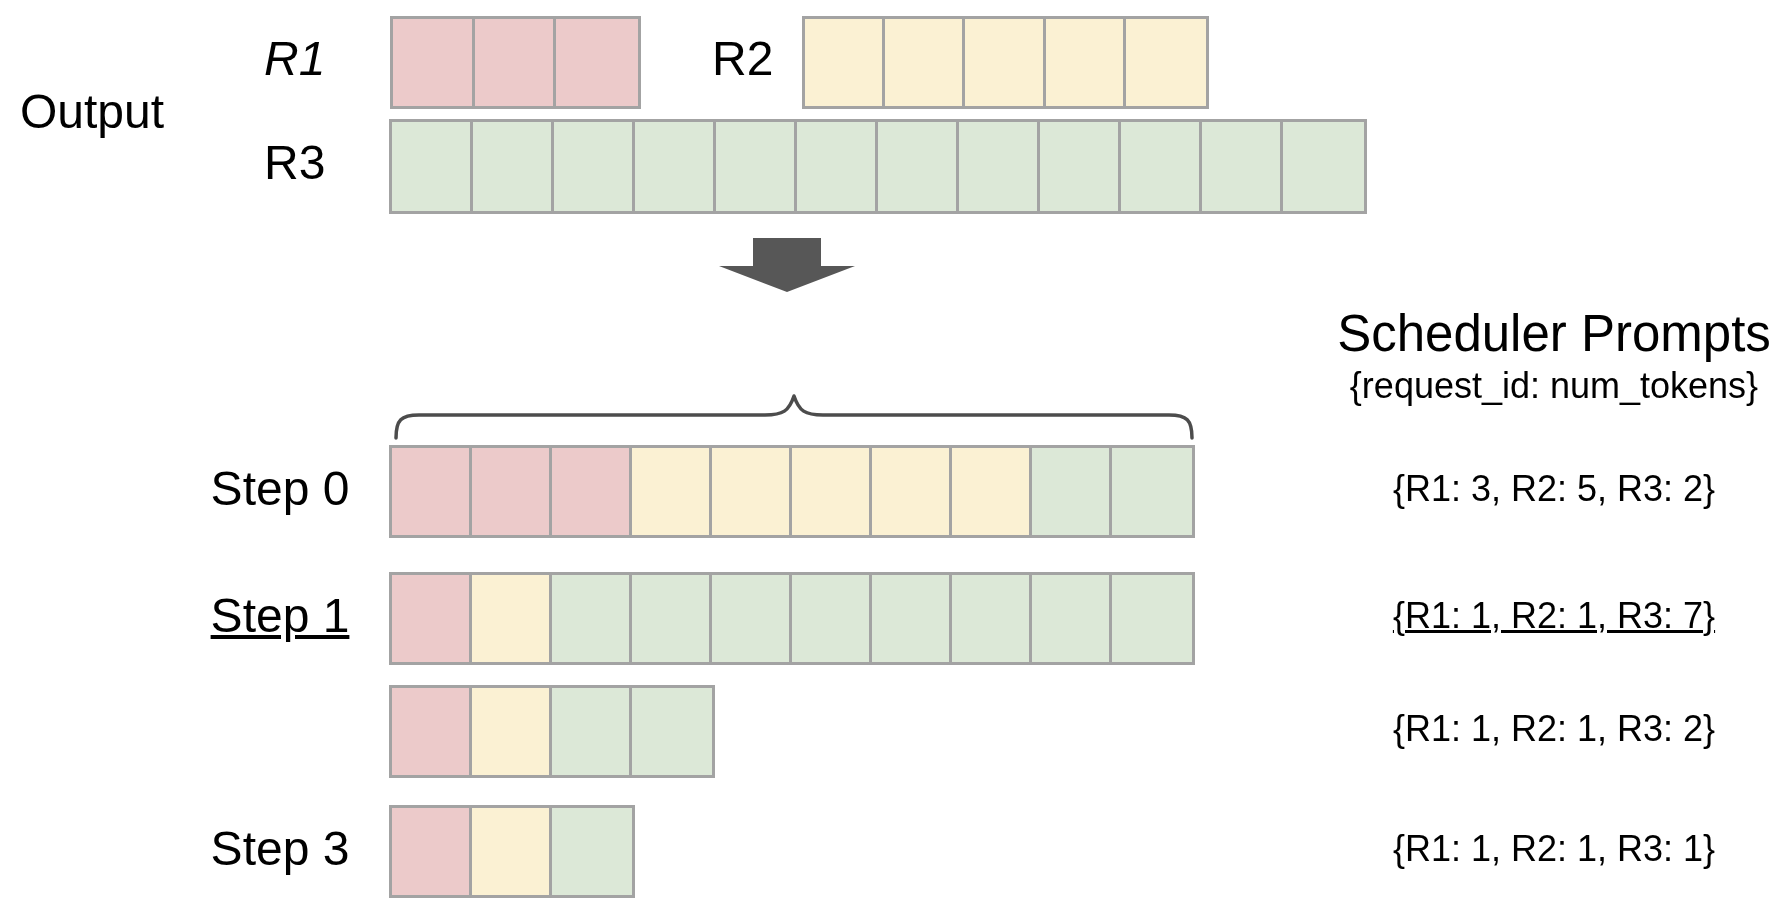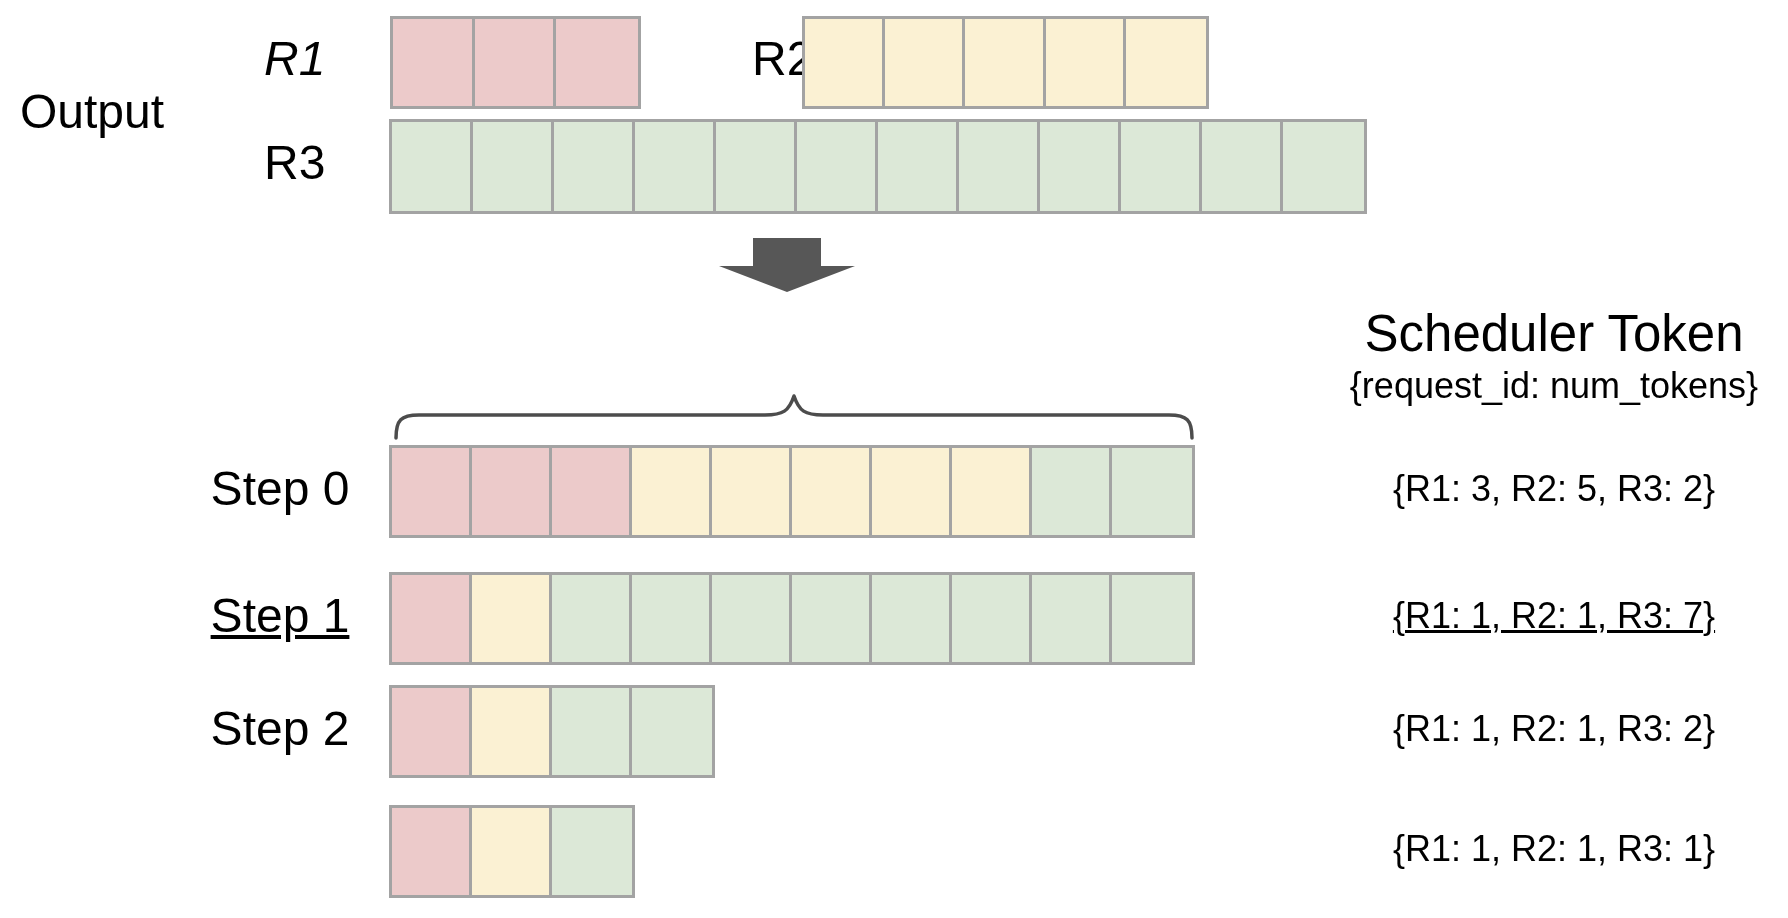--- a/index.html
+++ b/index.html
@@ -3,21 +3,21 @@
 <meta charset="utf-8">
 <style>
   html,body{margin:0;padding:0;background:#fff;}
   .canvas{
     position:relative;width:1788px;height:918px;background:#fff;
     font-family:"Liberation Sans",sans-serif;color:#000;overflow:hidden;
   }
   .label{position:absolute;font-size:48px;line-height:1;white-space:nowrap;}
   .prompts-label{left:20px;top:88px;}
   .r1-label{left:264px;top:35px;font-style:italic;}
-  .r2-label{left:752px;top:35px;}
+  .r2-label{left:712px;top:35px;}
   .r3-label{left:264px;top:139px;}
   .budget-label{left:391px;top:324px;width:806px;text-align:center;}
   .so-title{left:1320px;top:308px;width:468px;text-align:center;font-size:51px;}
   .so-subtitle{position:absolute;left:1320px;top:368px;width:468px;text-align:center;
     font-size:36px;line-height:1;white-space:nowrap;}
   .cellrow{
     position:absolute;display:flex;align-items:stretch;
     border:3px solid var(--border,#a3a3a3);
   }
   .cell{width:var(--cw,80px);box-sizing:border-box;border-right:3px solid var(--border,#a3a3a3);}
@@ -73,21 +73,21 @@
     </div>
 
   <svg class="arrow-svg" width="140" height="54" viewBox="0 0 140 54" aria-hidden="true">
     <path d="M 36,0 H 104 V 28 H 138 L 70,54 L 2,28 H 36 Z" fill="#575757"></path>
   </svg>
 
   <svg class="brace-svg" width="806" height="54" viewBox="0 0 806 54" aria-hidden="true">
     <path d="M 5,50 C 5,32 10,27 28,27 L 374,27 C 392,27 398,23 403,8 C 408,23 414,27 432,27 L 778,27 C 796,27 801,32 801,50" fill="none" stroke-width="3.5" stroke-linecap="round" stroke-linejoin="round" stroke="#4c4c4c"></path>
   </svg>
 
-  <div class="label so-title">Scheduler Token</div>
+  <div class="label so-title">Scheduler Prompts</div>
   <div class="so-subtitle">{request_id: num_tokens}</div>
 
   <div class="label step-label top-0">Step 0</div>
   <div class="cellrow step-row top-0">
       <div class="cell" style="background: rgb(236, 202, 202);"></div>
       <div class="cell" style="background: rgb(236, 202, 202);"></div>
       <div class="cell" style="background: rgb(236, 202, 202);"></div>
       <div class="cell" style="background: rgb(251, 241, 211);"></div>
       <div class="cell" style="background: rgb(251, 241, 211);"></div>
       <div class="cell" style="background: rgb(251, 241, 211);"></div>
@@ -106,29 +106,29 @@
       <div class="cell" style="background: rgb(220, 232, 215);"></div>
       <div class="cell" style="background: rgb(220, 232, 215);"></div>
       <div class="cell" style="background: rgb(220, 232, 215);"></div>
       <div class="cell" style="background: rgb(220, 232, 215);"></div>
       <div class="cell" style="background: rgb(220, 232, 215);"></div>
       <div class="cell" style="background: rgb(220, 232, 215);"></div>
       <div class="cell" style="background: rgb(220, 232, 215);"></div>
     </div>
   <div class="step-output top-1">{R1: 1, R2: 1, R3: 7}</div>
 
-  <div class="label step-label top-2">Step 2</div>
   <div class="cellrow step-row top-2">
       <div class="cell" style="background: rgb(236, 202, 202);"></div>
       <div class="cell" style="background: rgb(251, 241, 211);"></div>
       <div class="cell" style="background: rgb(220, 232, 215);"></div>
       <div class="cell" style="background: rgb(220, 232, 215);"></div>
     </div>
   <div class="step-output top-2">{R1: 1, R2: 1, R3: 2}</div>
 
+  <div class="label step-label top-3">Step 3</div>
   <div class="cellrow step-row top-3">
       <div class="cell" style="background: rgb(236, 202, 202);"></div>
       <div class="cell" style="background: rgb(251, 241, 211);"></div>
       <div class="cell" style="background: rgb(220, 232, 215);"></div>
     </div>
   <div class="step-output top-3">{R1: 1, R2: 1, R3: 1}</div>
 
 </div>
 
 </body></html>

